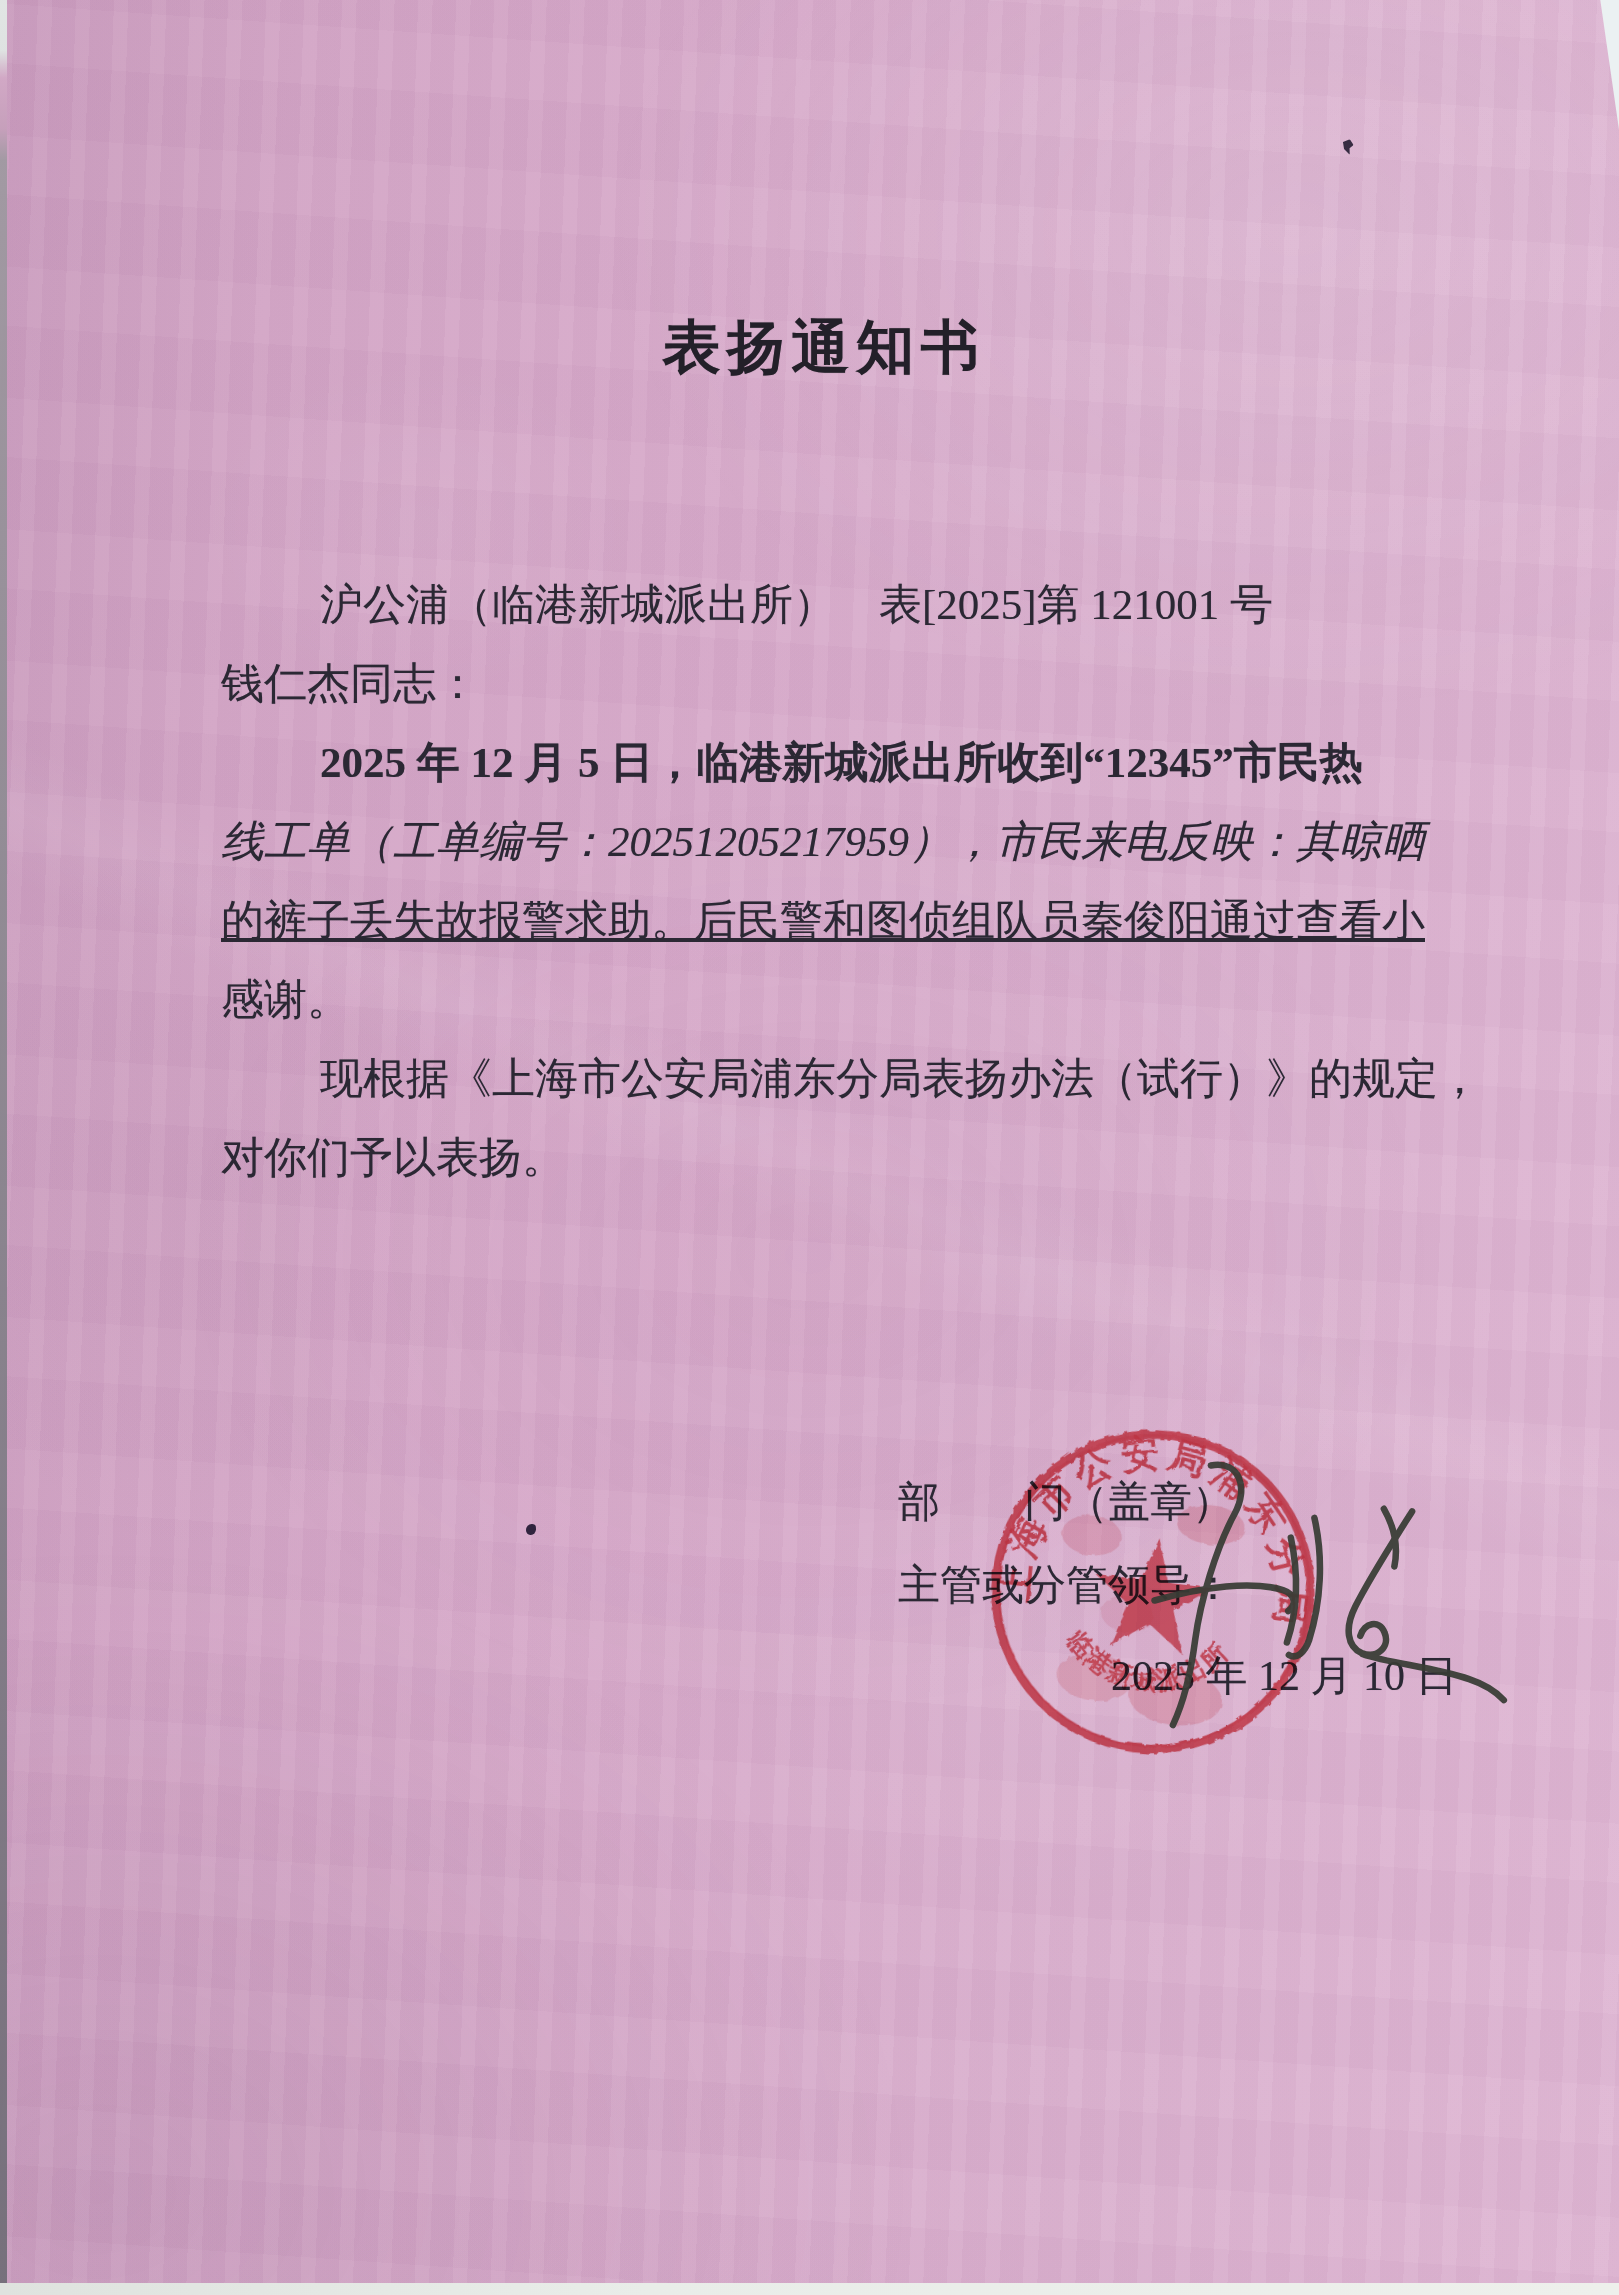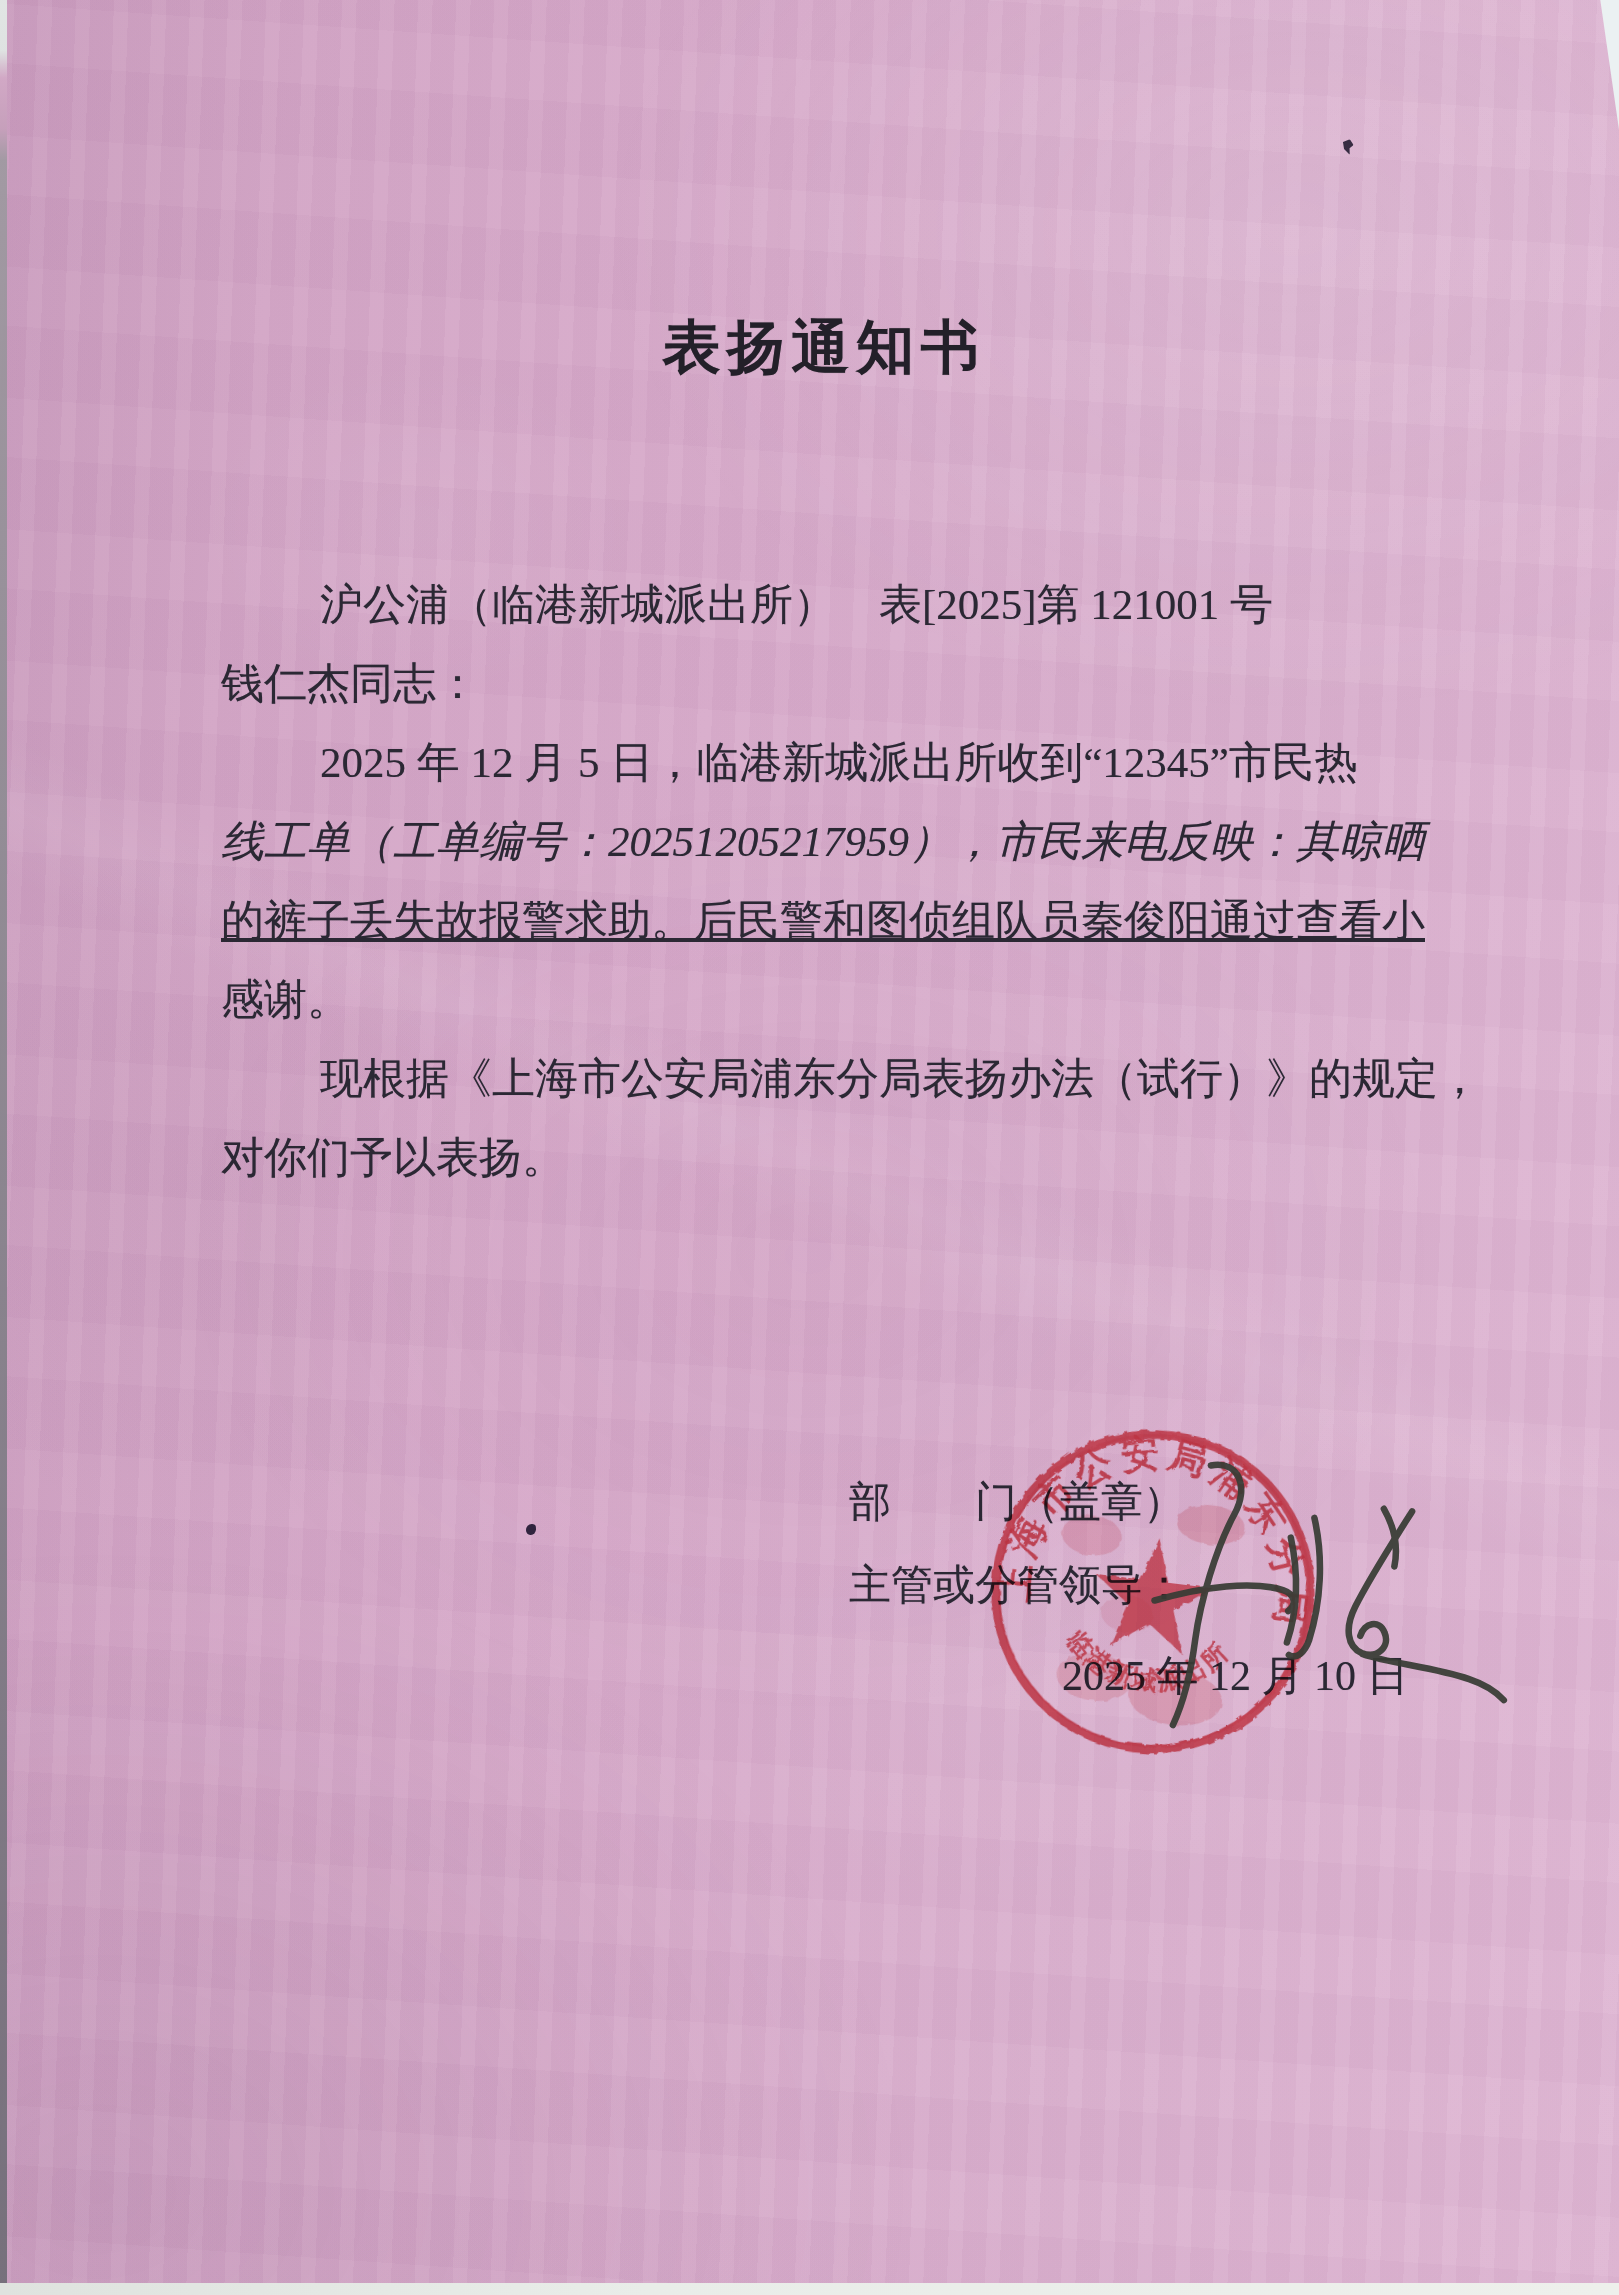--- a/index.html
+++ b/index.html
@@ -58,21 +58,21 @@
     color: #232029;
     text-shadow: 0 0 0.7px rgba(35,32,41,0.55);
   }
   .body-lines {
     position: absolute; left: 221px; top: 565px; width: 1186px;
     font-size: 43px; color: #2b2834; line-height: 79px;
     text-shadow: 0 0 0.7px rgba(43,40,52,0.4);
   }
   .body-lines .line { white-space: pre; }
   .closing {
-    position: absolute; left: 849px; top: 1461px; width: 721px;
+    position: absolute; left: 898px; top: 1461px; width: 721px;
     font-size: 42px; color: #2b2834; line-height: 83px;
     text-shadow: 0 0 0.7px rgba(43,40,52,0.4);
   }
   .closing .row { white-space: pre; }
   .closing .date-row { margin-left: 213px; margin-top: 7.9px; }
   
   .seal-svg {
     position: absolute; left: 984px; top: 1420px;
     width: 338px; height: 341px;
     mix-blend-mode: multiply; opacity: 0.9;
@@ -103,21 +103,21 @@
 
   <div class="edge-left"></div>
   <div class="corner-tr"></div>
   <div class="edge-bottom"></div>
 
   <div class="doc-title">表扬通知书</div>
 
   <div class="body-lines">
       <div class="line" style="text-indent: 2.3em;">沪公浦（临港新城派出所）　表[2025]第 121001 号</div>
       <div class="line" style="text-indent: 0em;">钱仁杰同志：</div>
-      <div class="line" style="text-indent: 2.3em;">2025 年 12 月 5 日，临港新城派出所收到“12345”市民热</div>
+      <div class="line" style="text-indent: 2.3em; font-weight: bold;">2025 年 12 月 5 日，临港新城派出所收到“12345”市民热</div>
       <div class="line" style="text-indent: 0em; font-style: italic;">线工单（工单编号：20251205217959），市民来电反映：其晾晒</div>
       <div class="line" style="text-indent: 0em; text-decoration: underline;">的裤子丢失故报警求助。后民警和图侦组队员秦俊阳通过查看小</div>
       <div class="line" style="text-indent: 0em;">感谢。</div>
       <div class="line" style="text-indent: 2.3em;">现根据《上海市公安局浦东分局表扬办法（试行）》的规定，</div>
       <div class="line" style="text-indent: 0em;">对你们予以表扬。</div>
     </div>
 
   <div class="closing">
     <div class="row">部　　门（盖章）</div>
     <div class="row">主管或分管领导：</div>

